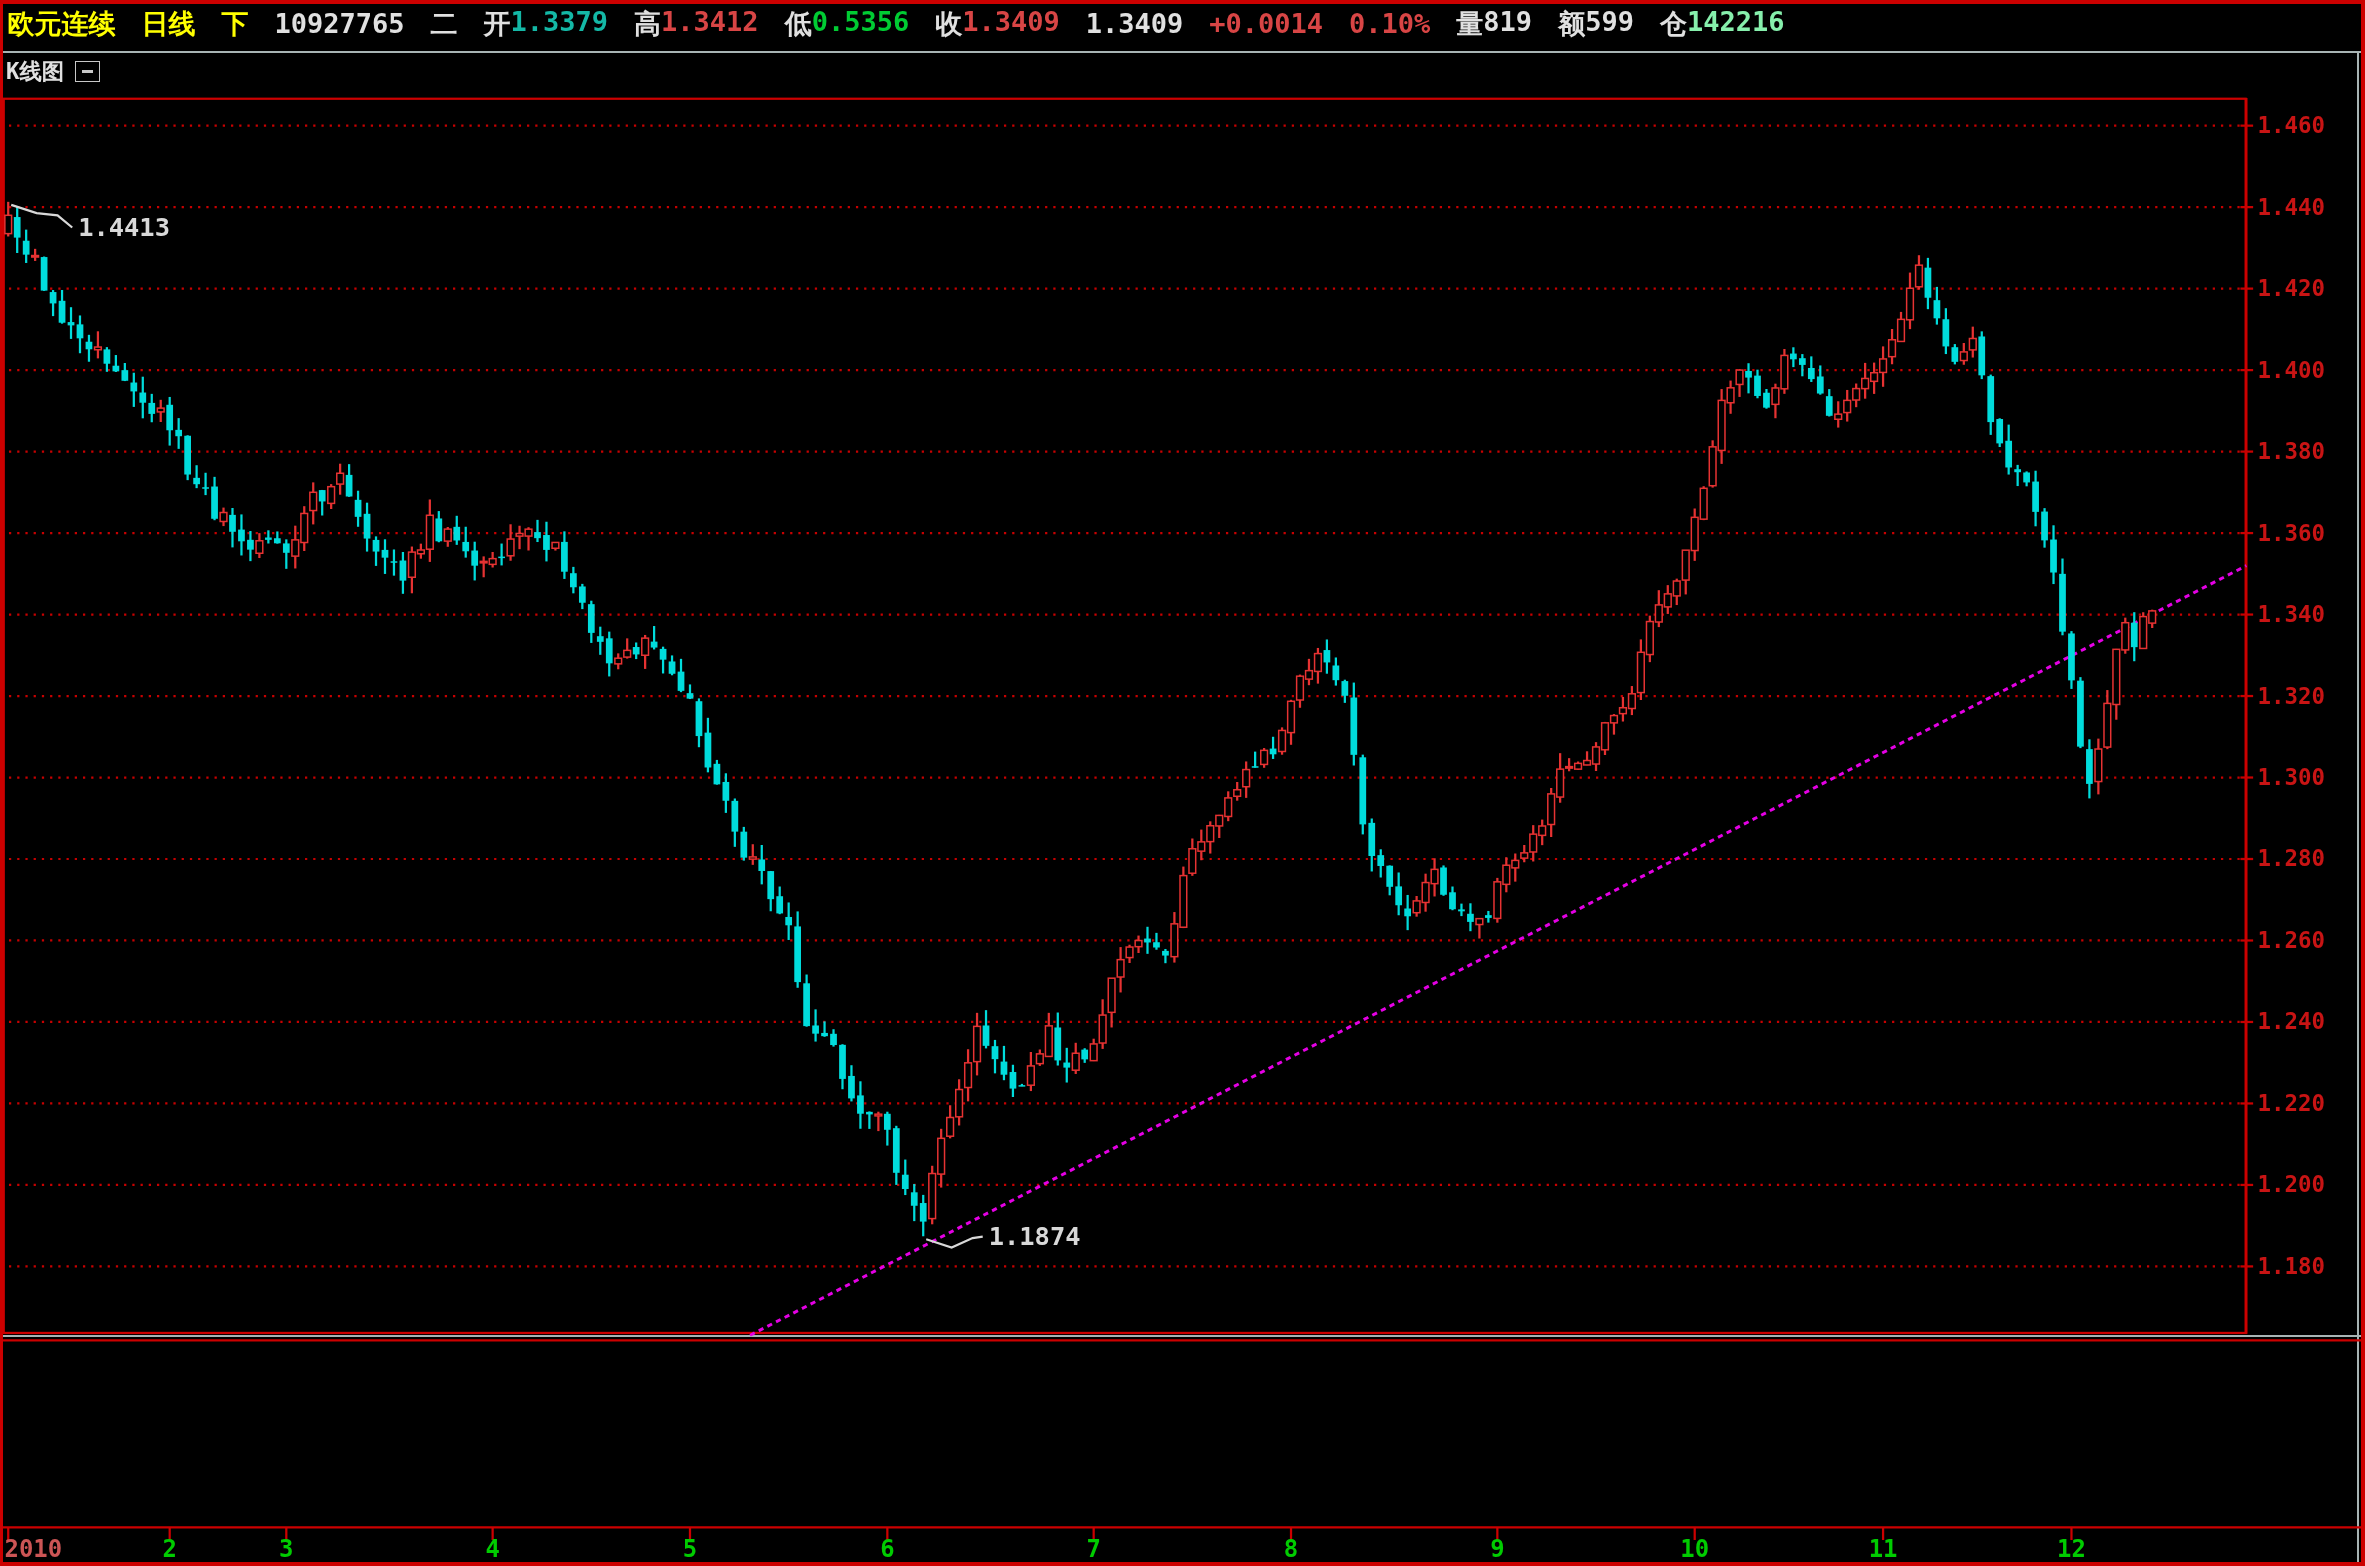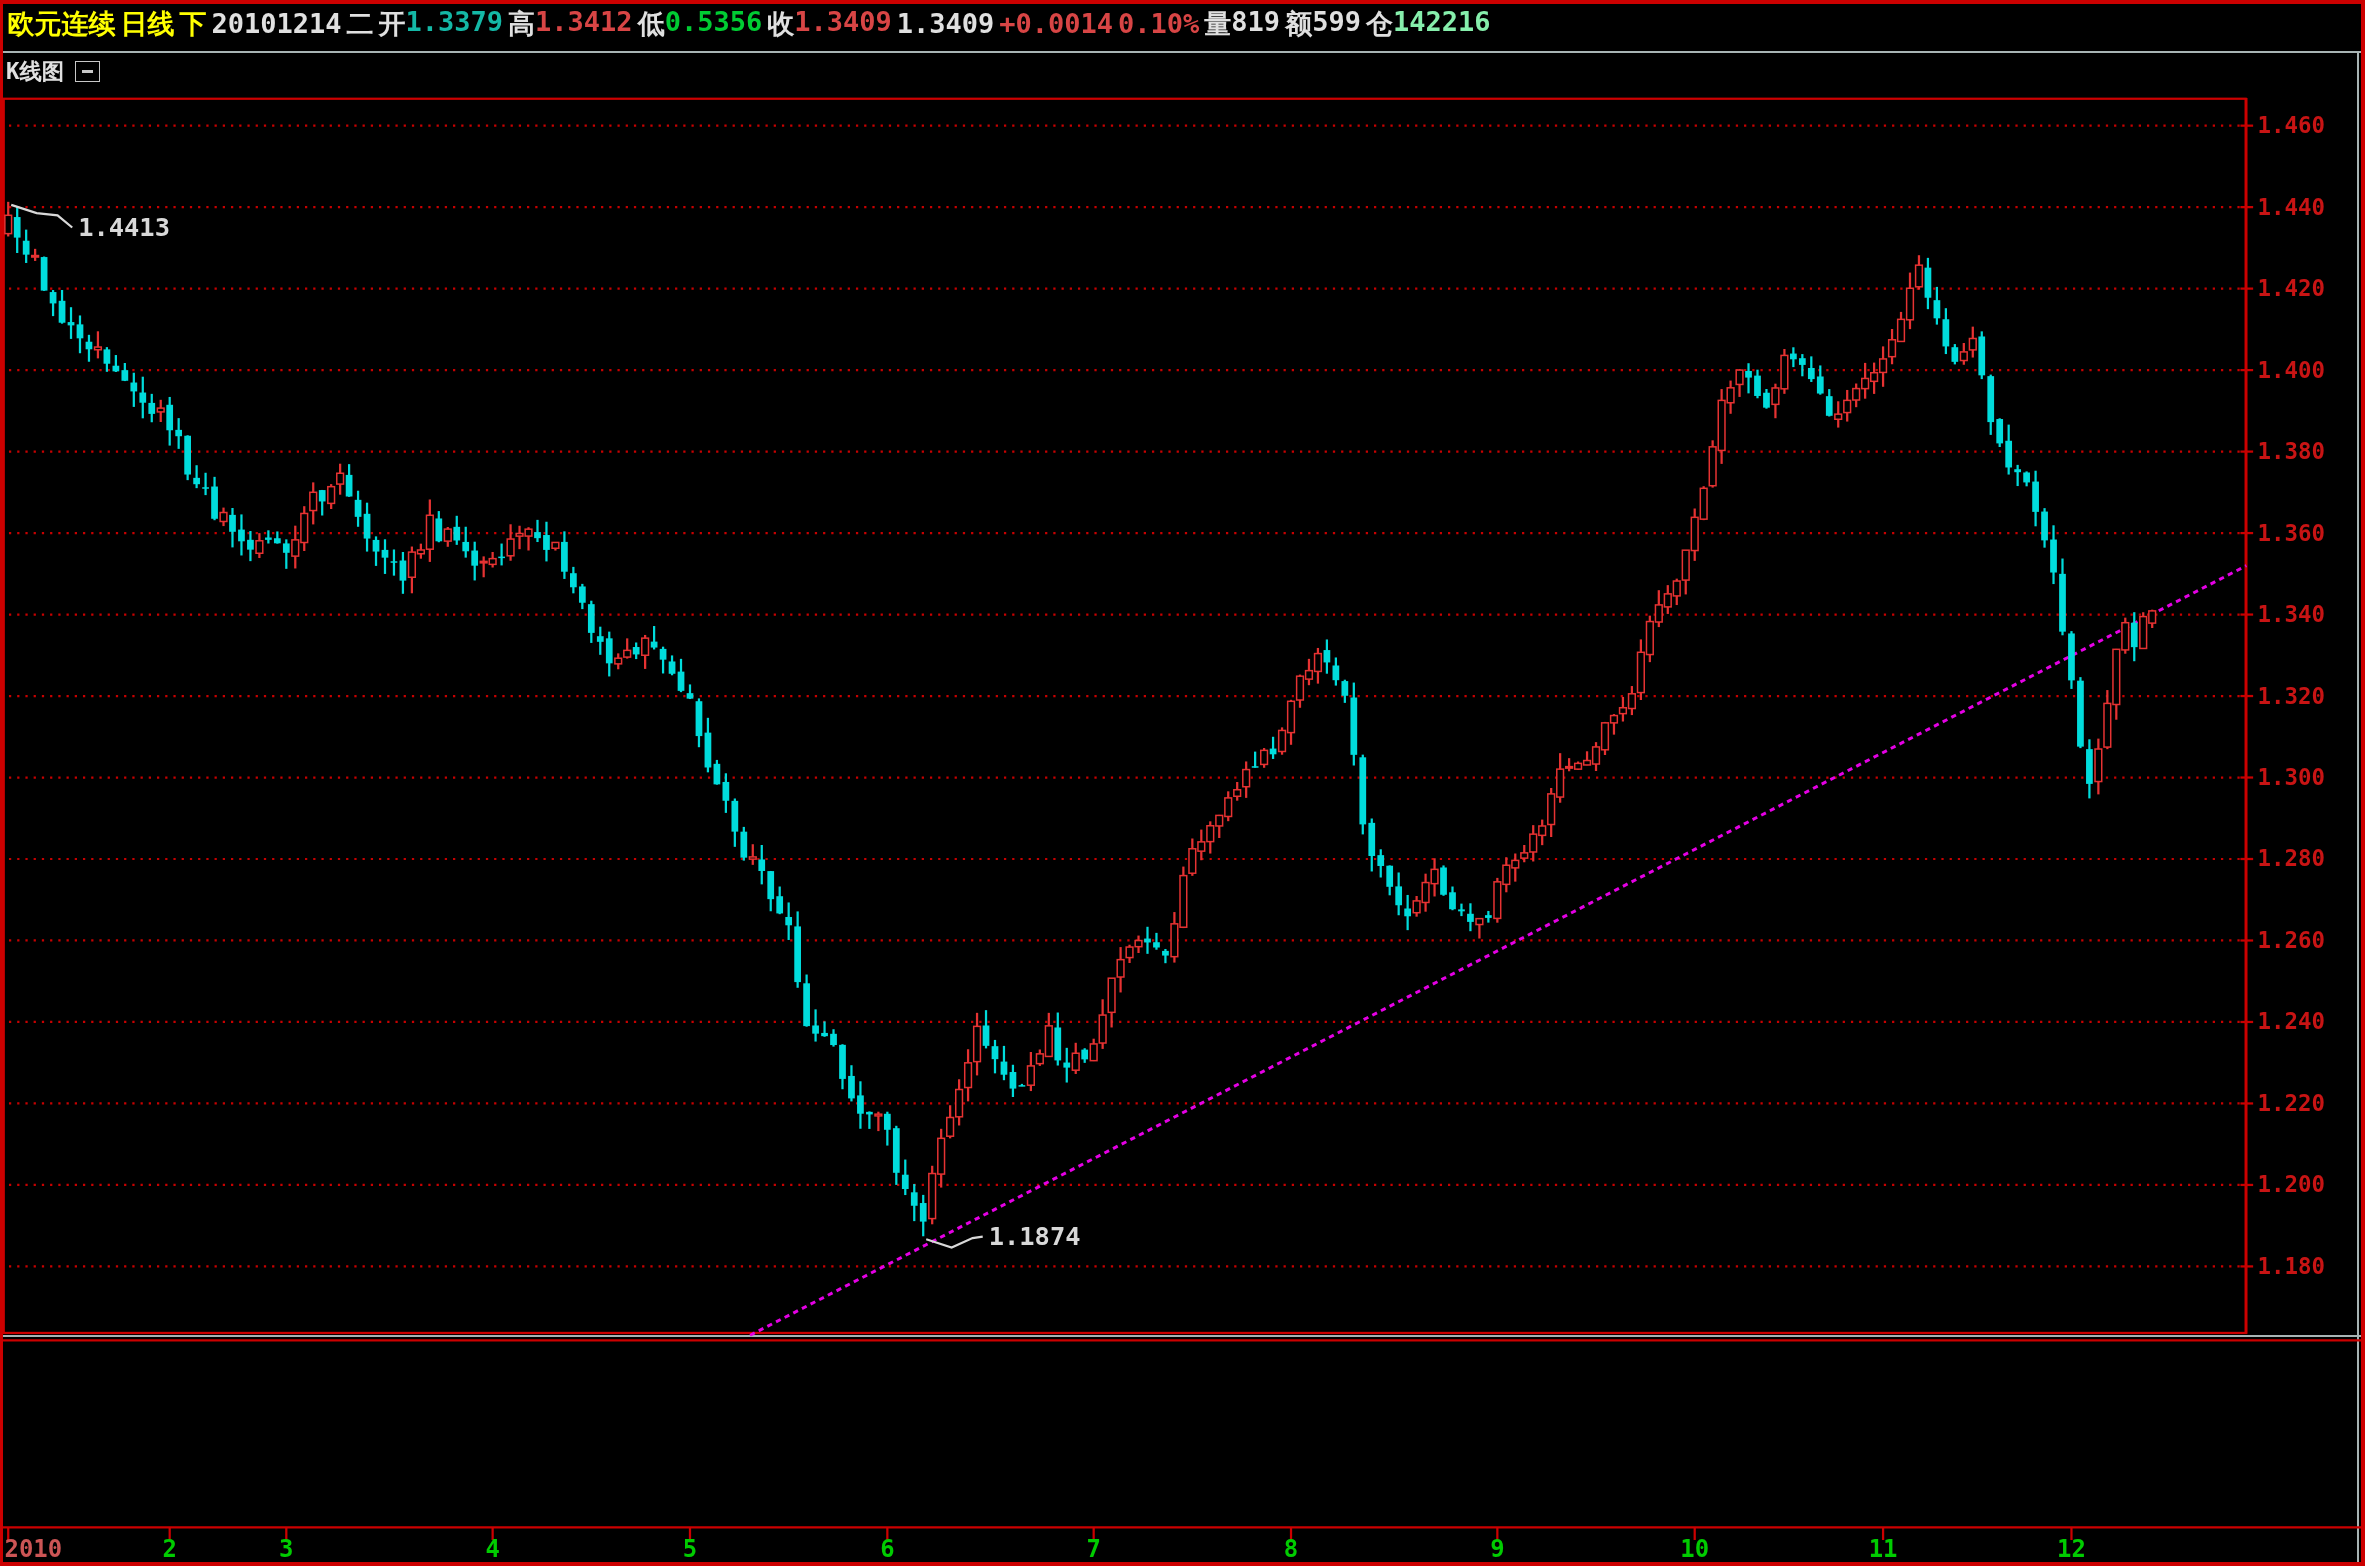--- a/index.html
+++ b/index.html
@@ -1,20 +1,20 @@
 <!DOCTYPE html>
 <html style="font-size:12px"><head>
 <meta charset="utf-8">
 <style>
   html,body{margin:0;padding:0;width:2366px;height:1567px;background:#000;overflow:hidden;
     font-family:"DejaVu Sans Mono","Liberation Mono",monospace;}
   .stage{position:absolute;left:0;top:0;width:2366px;height:1567px;background:#000;}
   .winborder{position:absolute;background:#cc0000;}
   .info-bar{position:absolute;left:7.5px;top:5.2px;height:37px;display:flex;align-items:center;
-    gap:5px;font-weight:bold;font-size:27px;white-space:nowrap;}
+    gap:26px;font-weight:bold;font-size:27px;white-space:nowrap;}
   .info-bar .seg{display:inline-flex;}
   .panel-titlebar{position:absolute;left:6px;top:58px;height:27px;display:flex;align-items:center;gap:11px;justify-content:flex-end;}
   .panel-title{color:#e0e0e0;font-size:22.4px;font-weight:bold;}
   .min-btn{width:22.4px;height:19.4px;border:1.5px solid #c8c8c8;display:flex;align-items:center;justify-content:center;}
   .min-btn .bar{width:10.5px;height:2.2px;background:#c8c8c8;}
   .sep{position:absolute;background:#a8b4b4;}
   svg{position:absolute;left:0;top:0;}
   svg text{font-family:"DejaVu Sans Mono","Liberation Mono",monospace;font-weight:bold;}
 </style>
 </head>
@@ -26,21 +26,21 @@
       <span class="seg">
         <span style="color: rgb(255, 255, 0);">欧元连续</span>
       </span>
       <span class="seg">
         <span style="color: rgb(255, 255, 0);">日线</span>
       </span>
       <span class="seg">
         <span style="color: rgb(255, 255, 0);">下</span>
       </span>
       <span class="seg">
-        <span style="color: rgb(224, 224, 224);">20101214</span>
+        <span style="color: rgb(224, 224, 224);">10927765</span>
       </span>
       <span class="seg">
         <span style="color: rgb(224, 224, 224);">二</span>
       </span>
       <span class="seg">
         <span style="color: rgb(224, 224, 224);">开</span>
         <span style="color: #14b8a6;">1.3379</span>
       </span>
       <span class="seg">
         <span style="color: rgb(224, 224, 224);">高</span>

